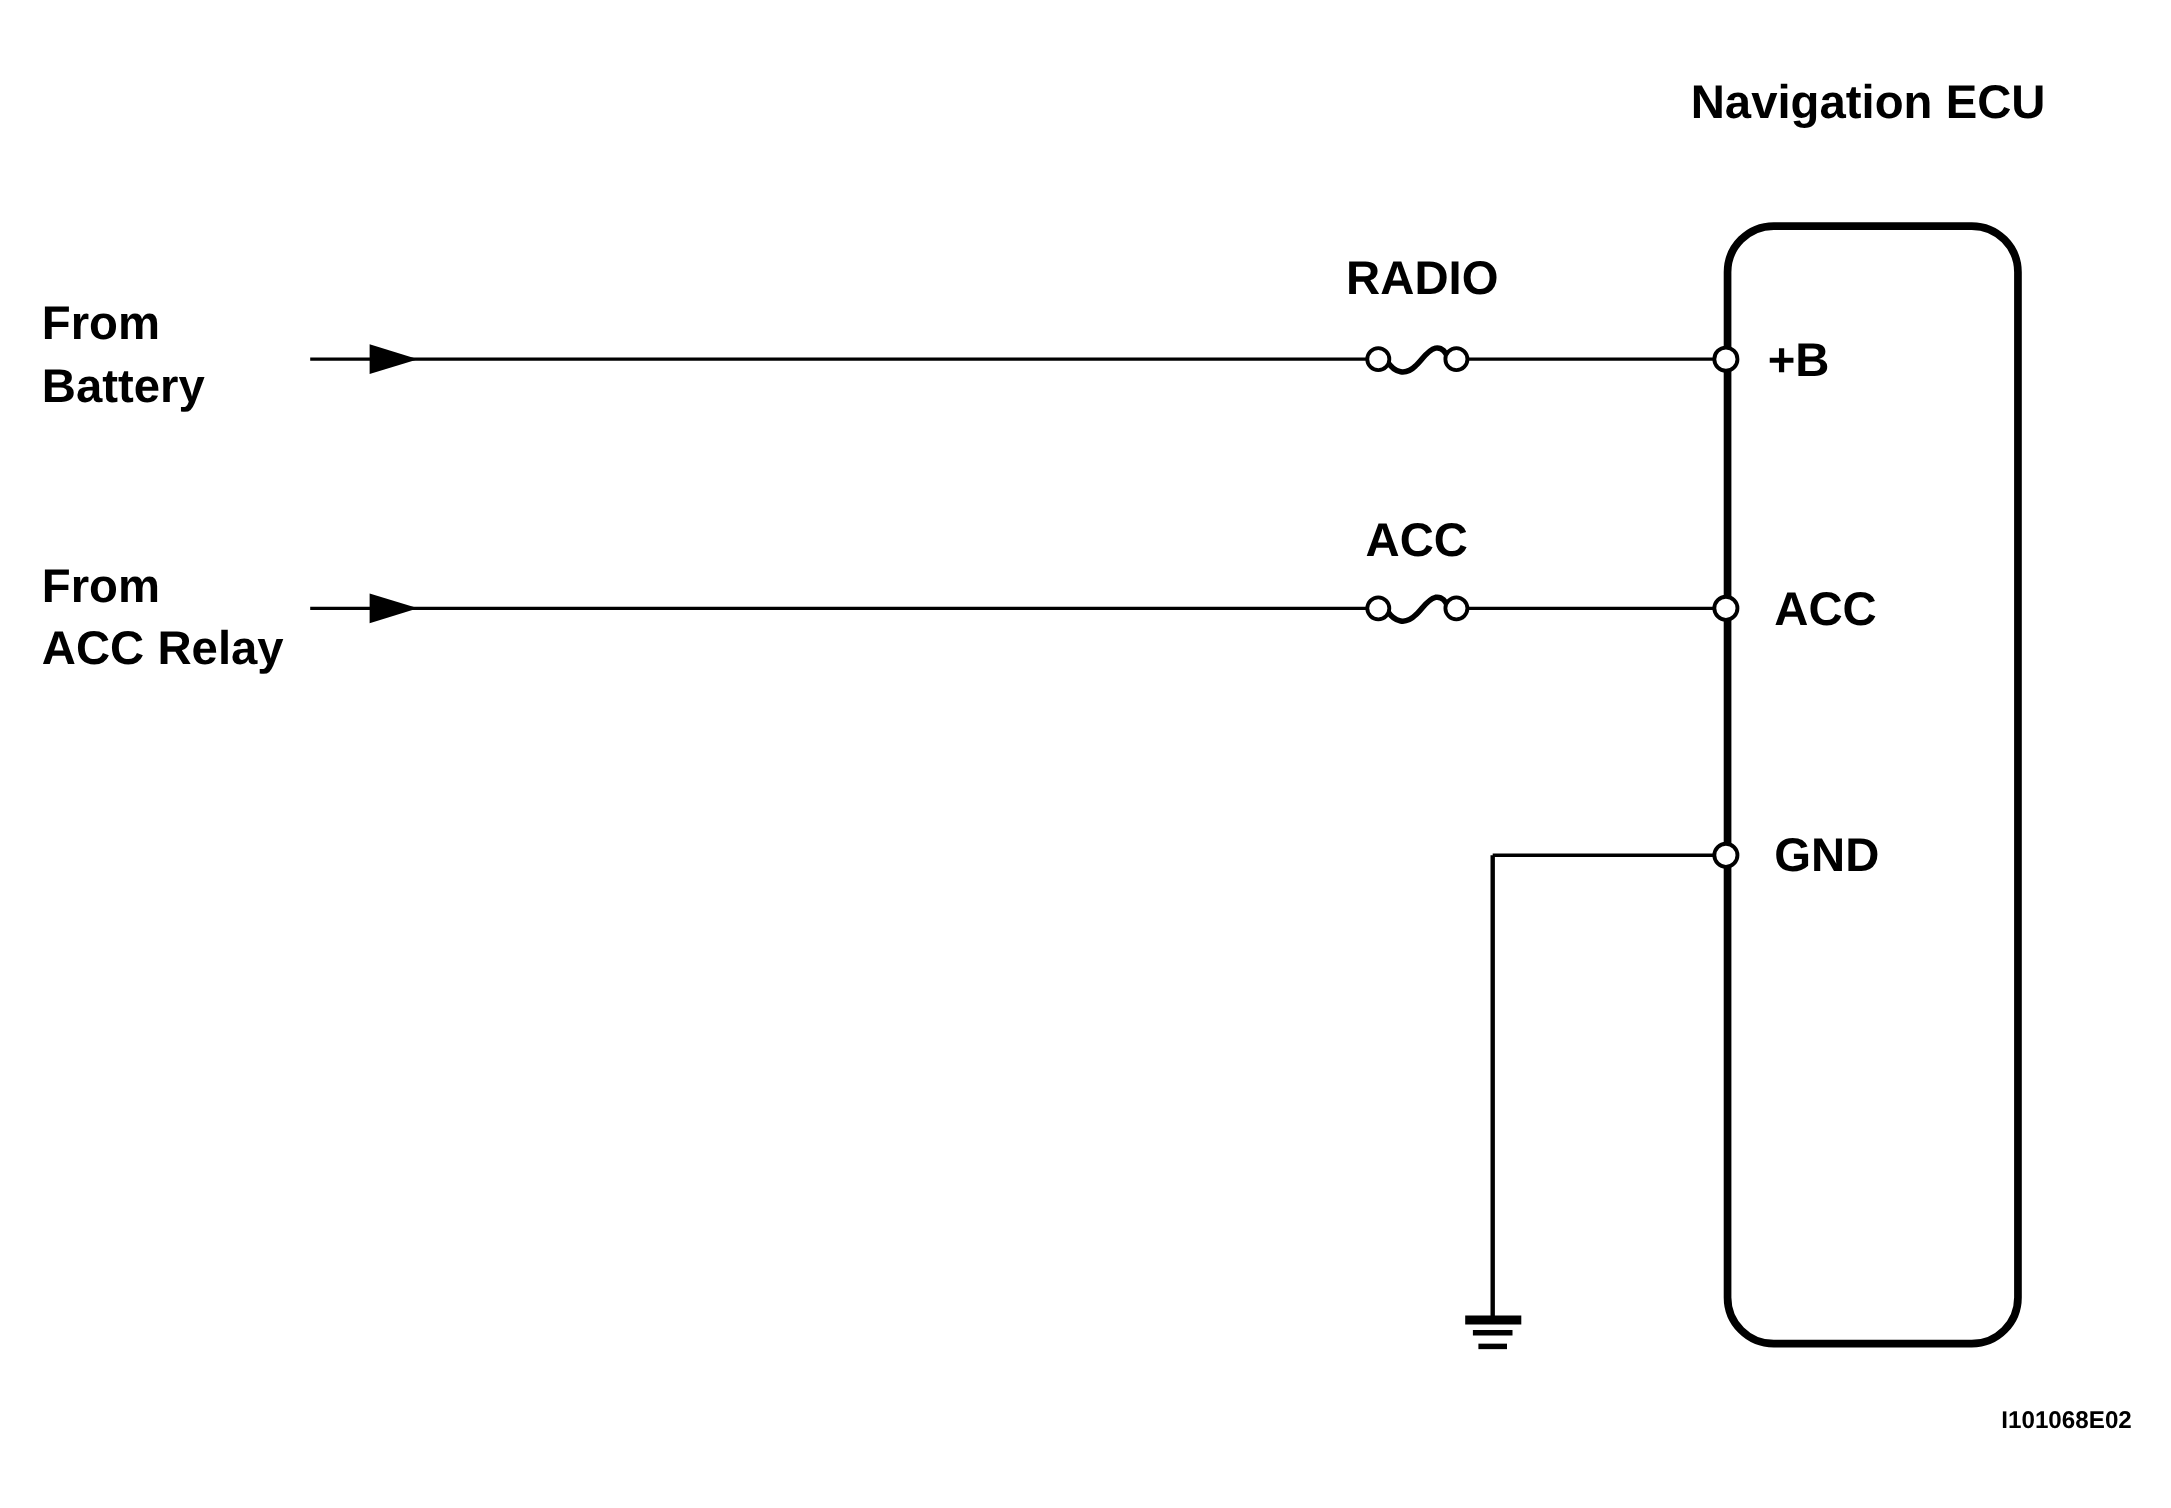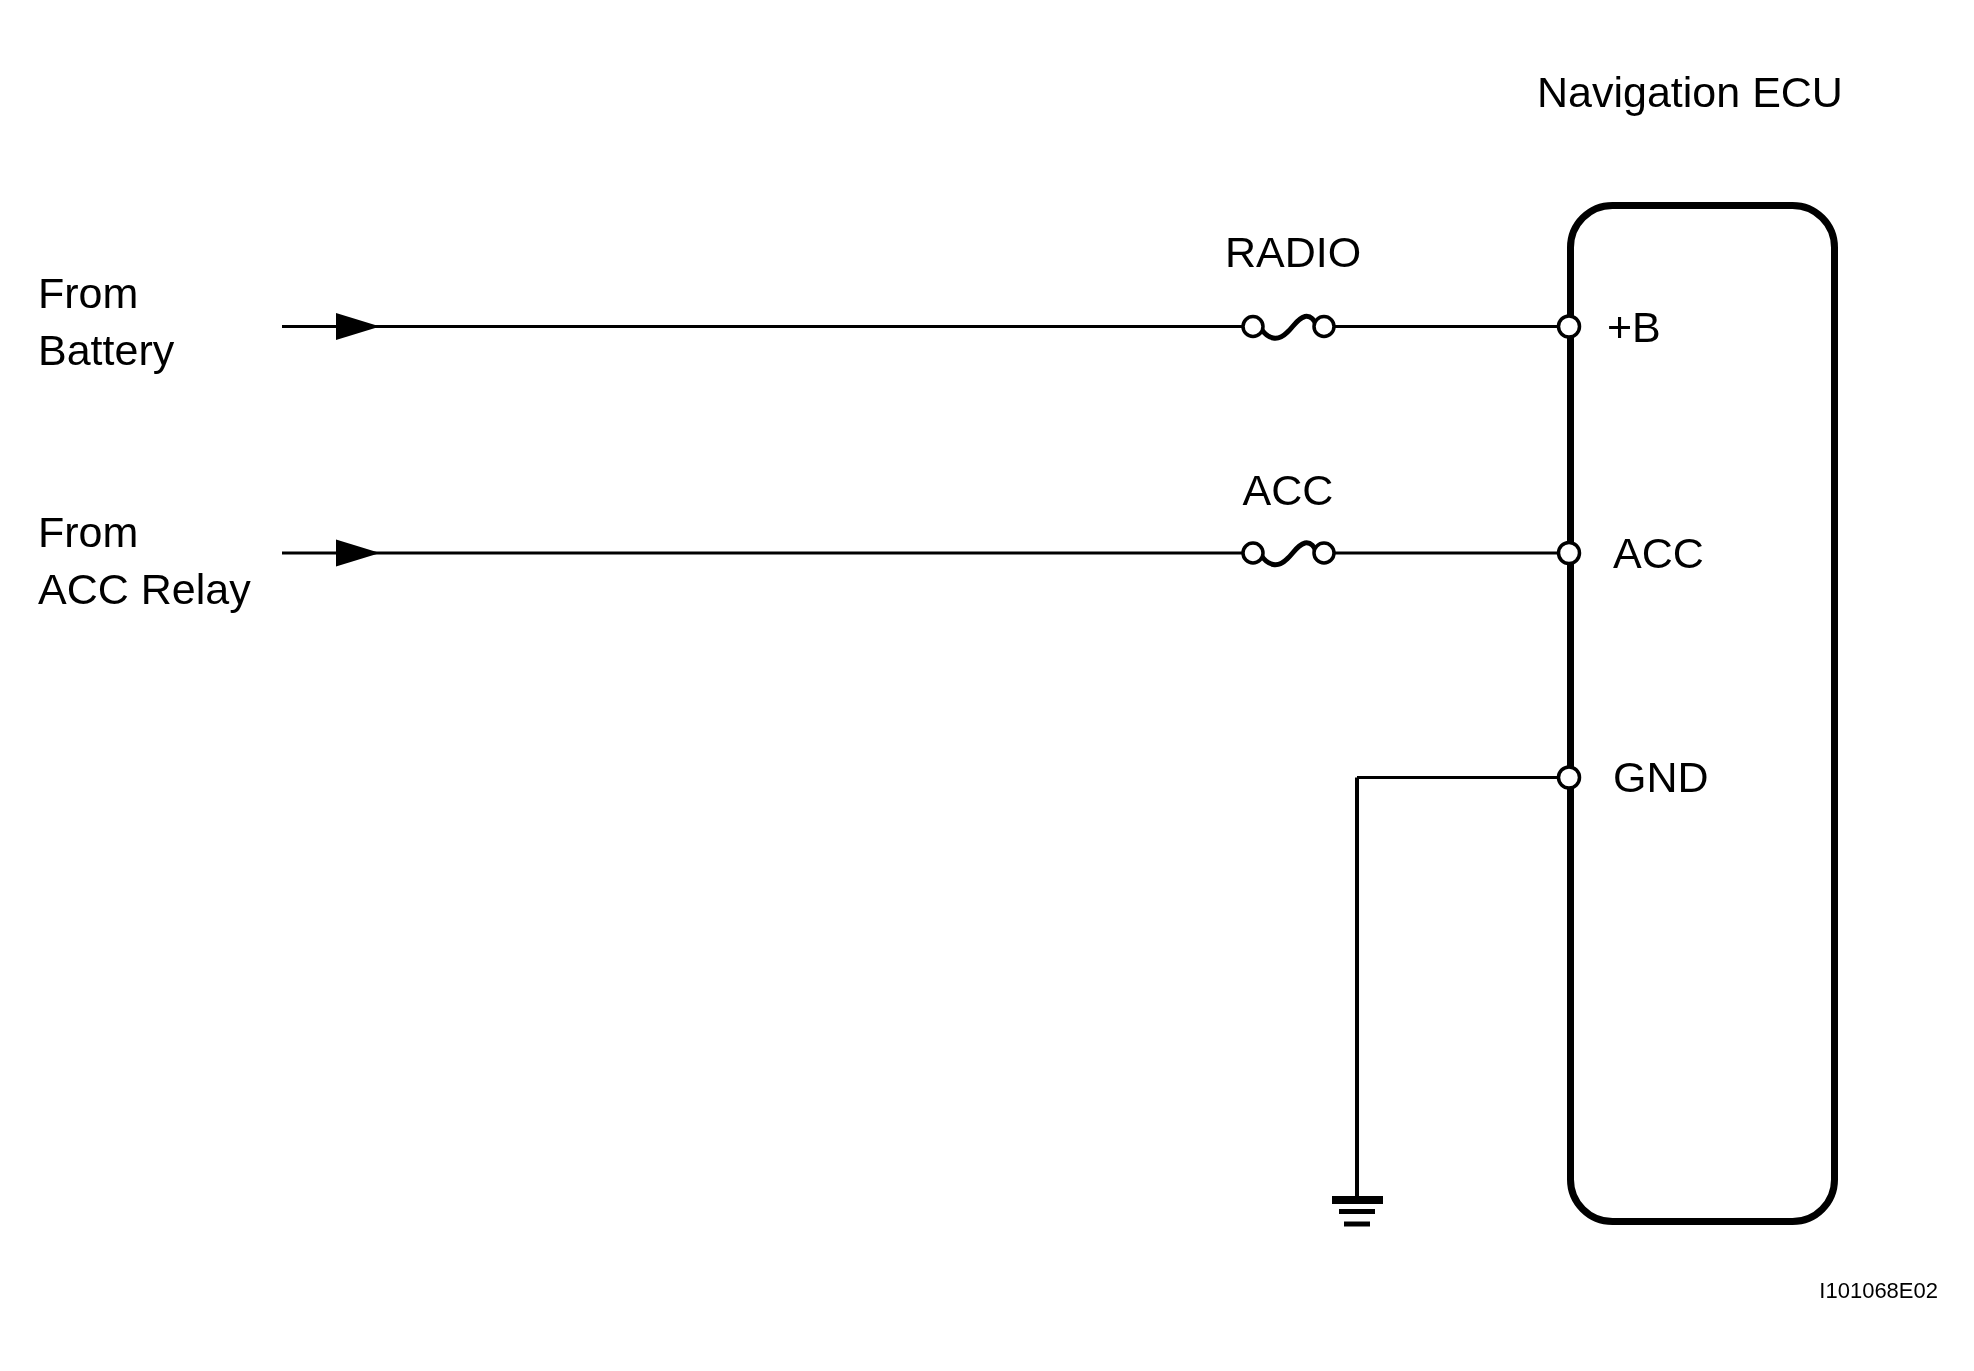--- a/index.html
+++ b/index.html
@@ -3,20 +3,21 @@
 <meta charset="utf-8">
 <style>
   :root { --line-color:#000000; --bg-color:#ffffff; }
   * { box-sizing:border-box; }
   html,body { margin:0; padding:0; background:var(--bg-color); }
   .canvas {
     position:relative;
     width:1974px; height:1371px;
     background:var(--bg-color);
     overflow:hidden;
+    font-weight:bold;
   }
   svg { display:block; width:100%; height:100%; }
   text {
     font-family:"Liberation Sans", sans-serif;
     fill:var(--line-color);
     font-size:43px;
   }
   text.small { font-size:22px; }
   .wire   { stroke:var(--line-color); stroke-width:3; fill:none; }
   .wire-thick { stroke:var(--line-color); stroke-width:4; fill:none; }

